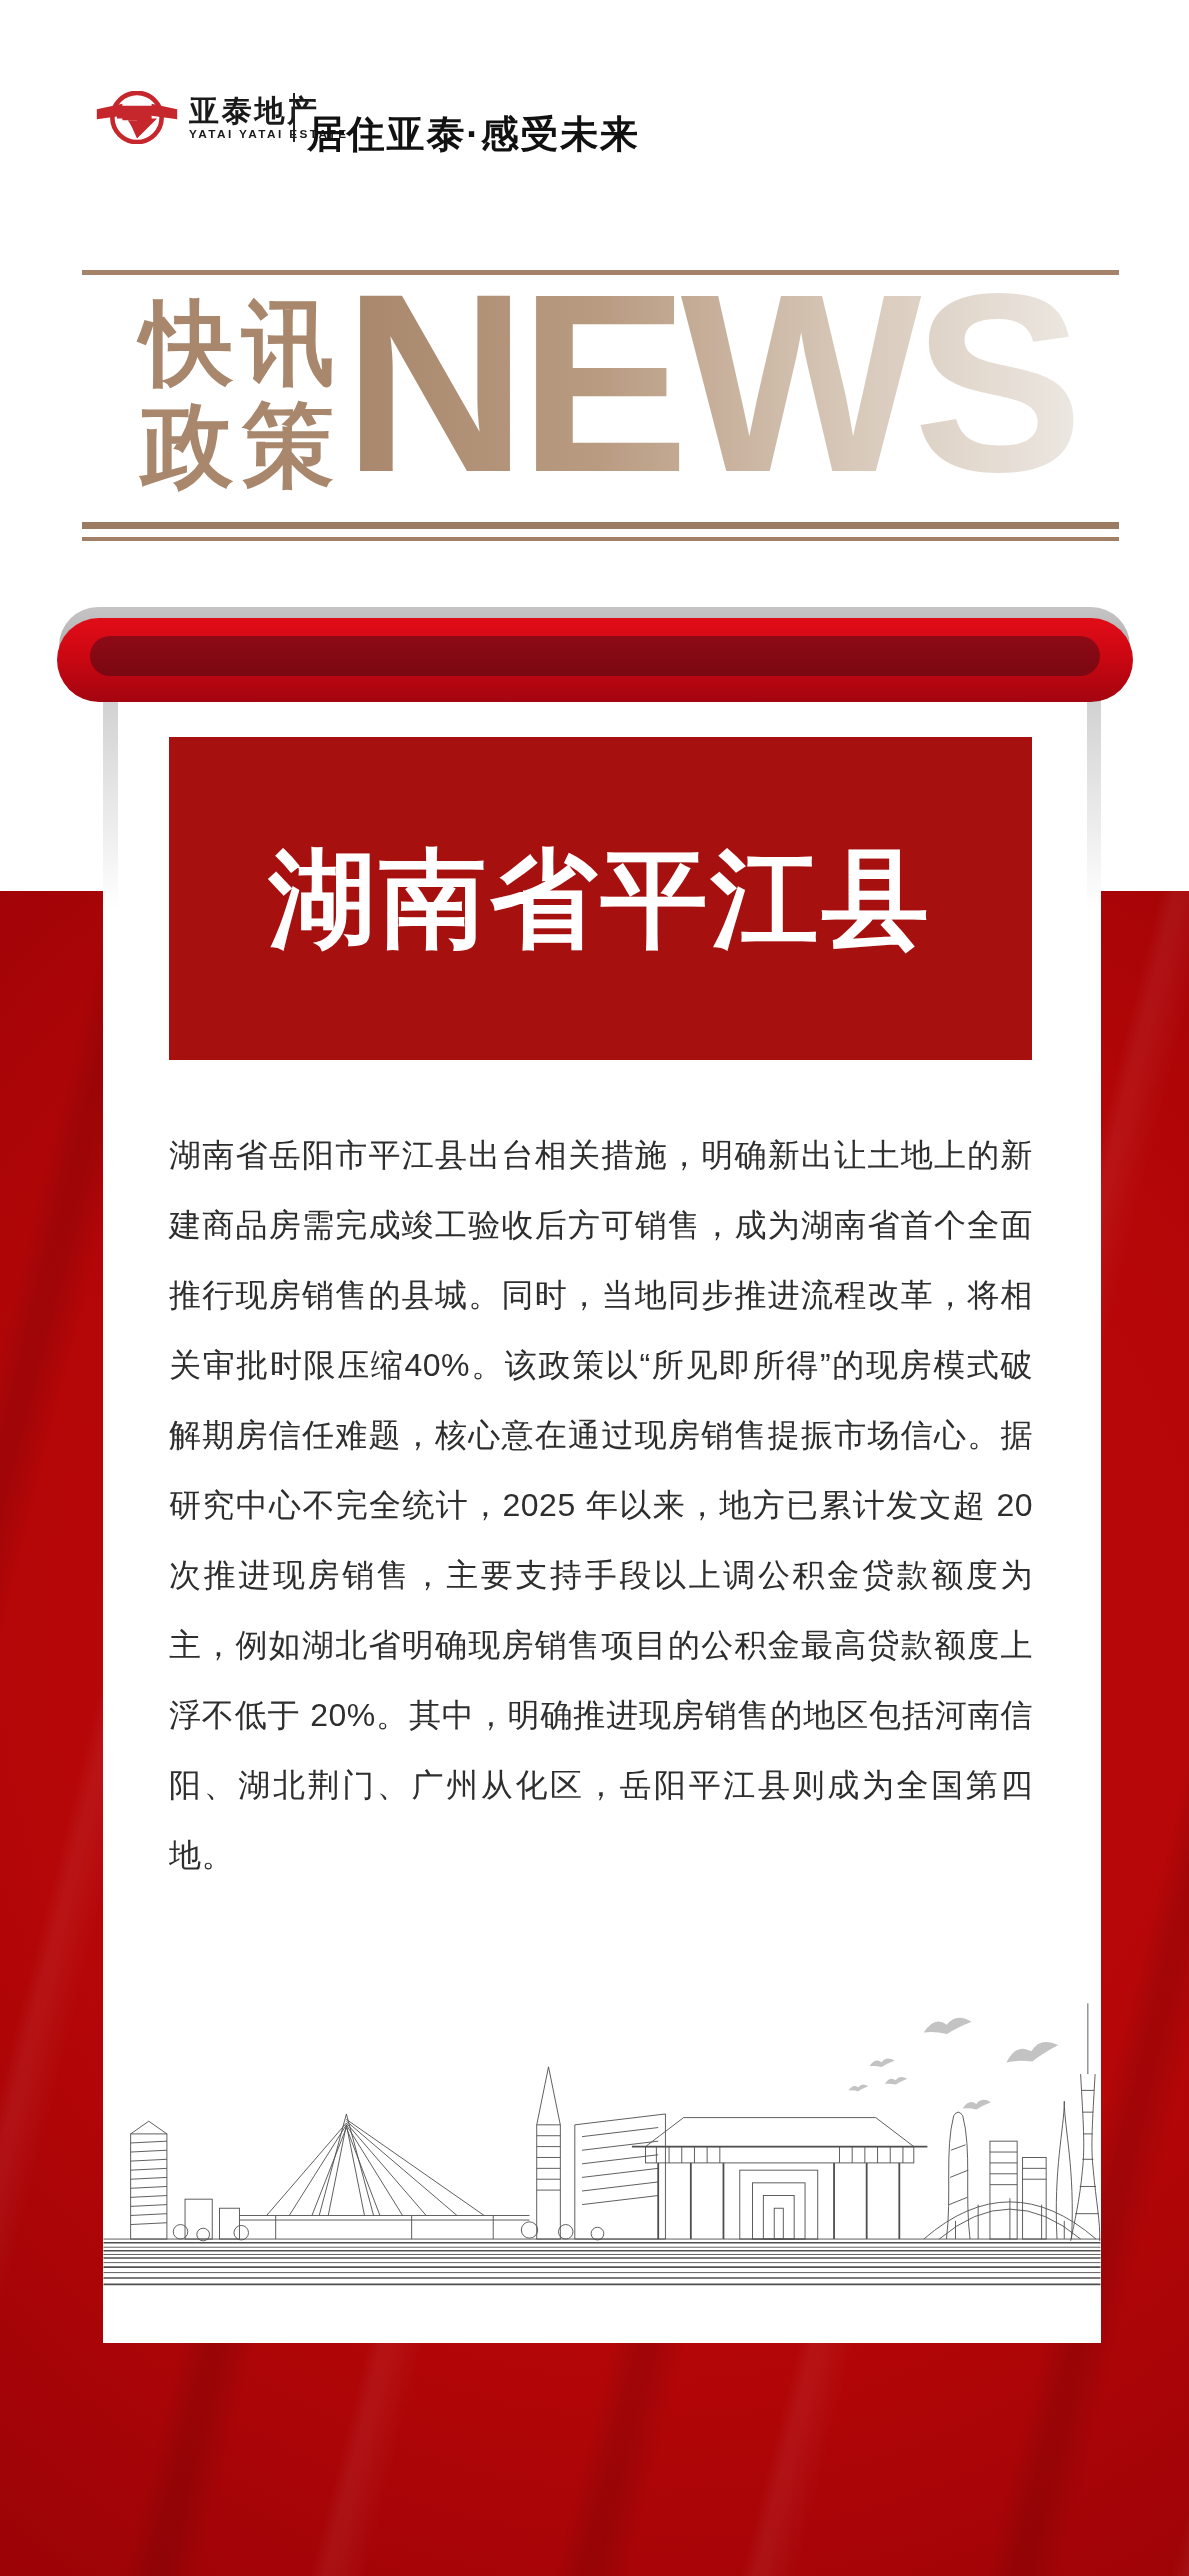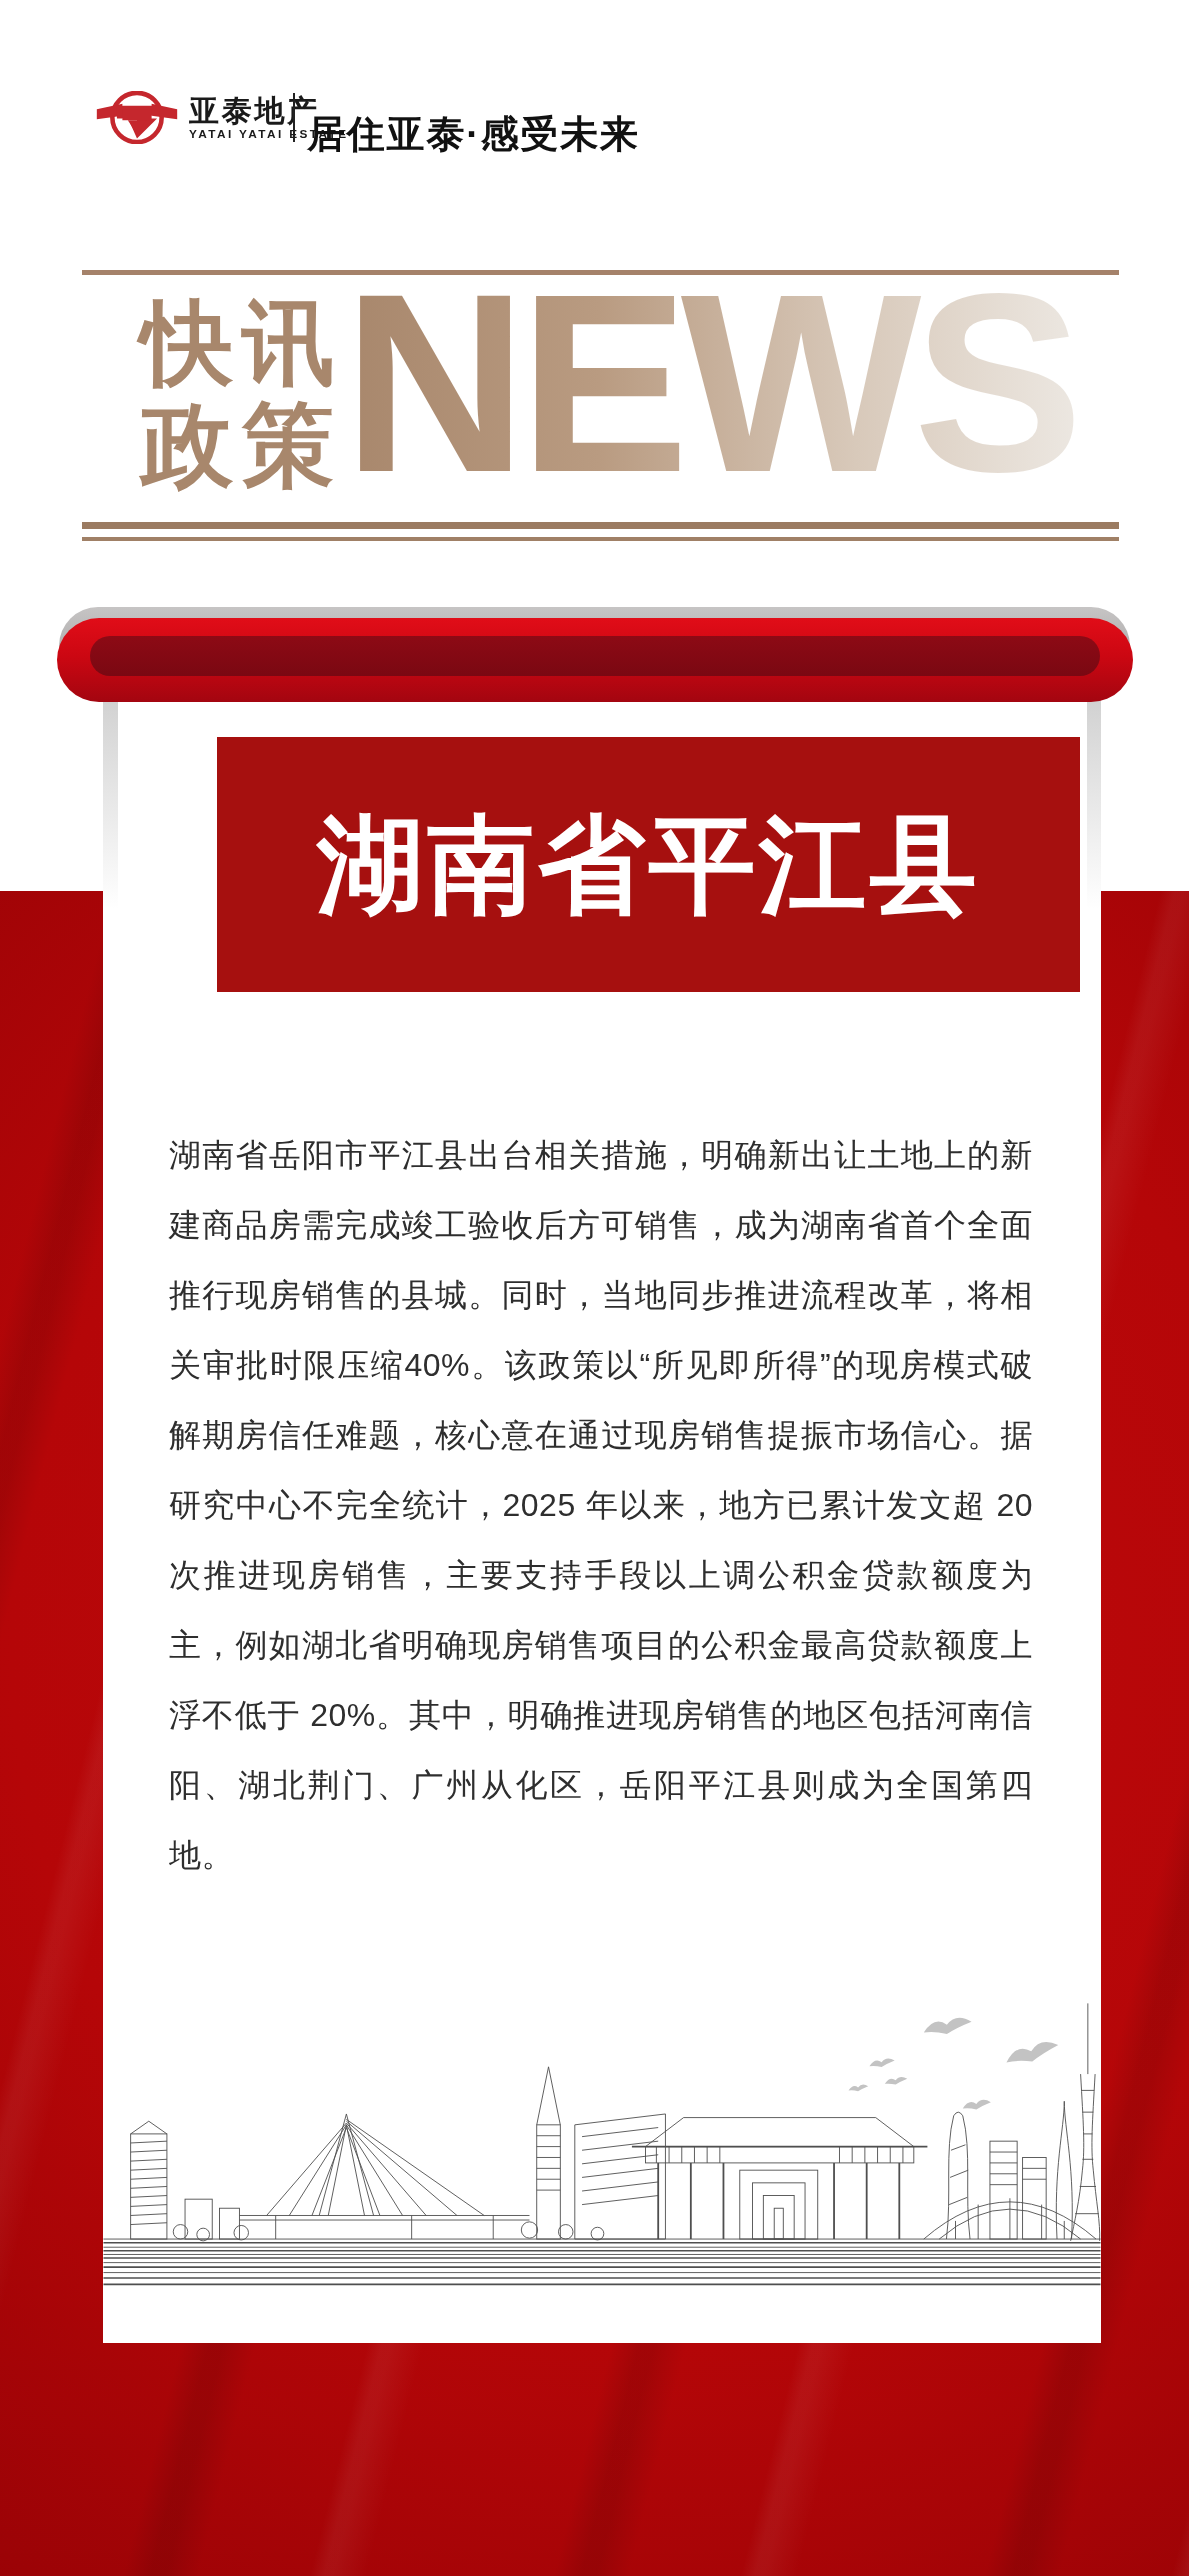--- a/index.html
+++ b/index.html
@@ -58,23 +58,23 @@
     background:linear-gradient(180deg,#8d0a15 0%,var(--scroll-maroon) 100%);}
   
   .card{
     position:absolute;left:103px;top:673px;width:998px;height:1670px;background:#ffffff;
   }
   .card-edge-shadow-left{position:absolute;left:0;top:0;width:14.5px;height:236px;
     background:linear-gradient(180deg,rgba(120,120,120,0.38),rgba(120,120,120,0.0));}
   .card-edge-shadow-right{position:absolute;right:0;top:0;width:14.5px;height:236px;
     background:linear-gradient(180deg,rgba(120,120,120,0.38),rgba(120,120,120,0.0));}
   .title-banner{
-    position:absolute;left:66px;top:64px;width:863px;height:255px;
+    position:absolute;left:66px;top:64px;width:863px;height:323px;
     background:var(--banner-red);
-    display:flex;flex-direction:column;align-items:center;justify-content:center;margin-left:48px;
+    display:flex;flex-direction:column;align-items:center;justify-content:center;
   }
   .title-line{font-size:107px;line-height:138px;font-weight:900;color:#ffffff;letter-spacing:3.6px;white-space:nowrap;}
   .article{
     position:absolute;left:66px;top:447px;width:864px;
     font-size:32px;line-height:70px;color:var(--text-dark);font-weight:400;
     text-align:justify;text-justify:inter-character;letter-spacing:0.5px;
   }
   .skyline{position:absolute;left:0;top:1305px;width:998px;height:310px;}
   
   [data-interactable]{cursor:default;}

